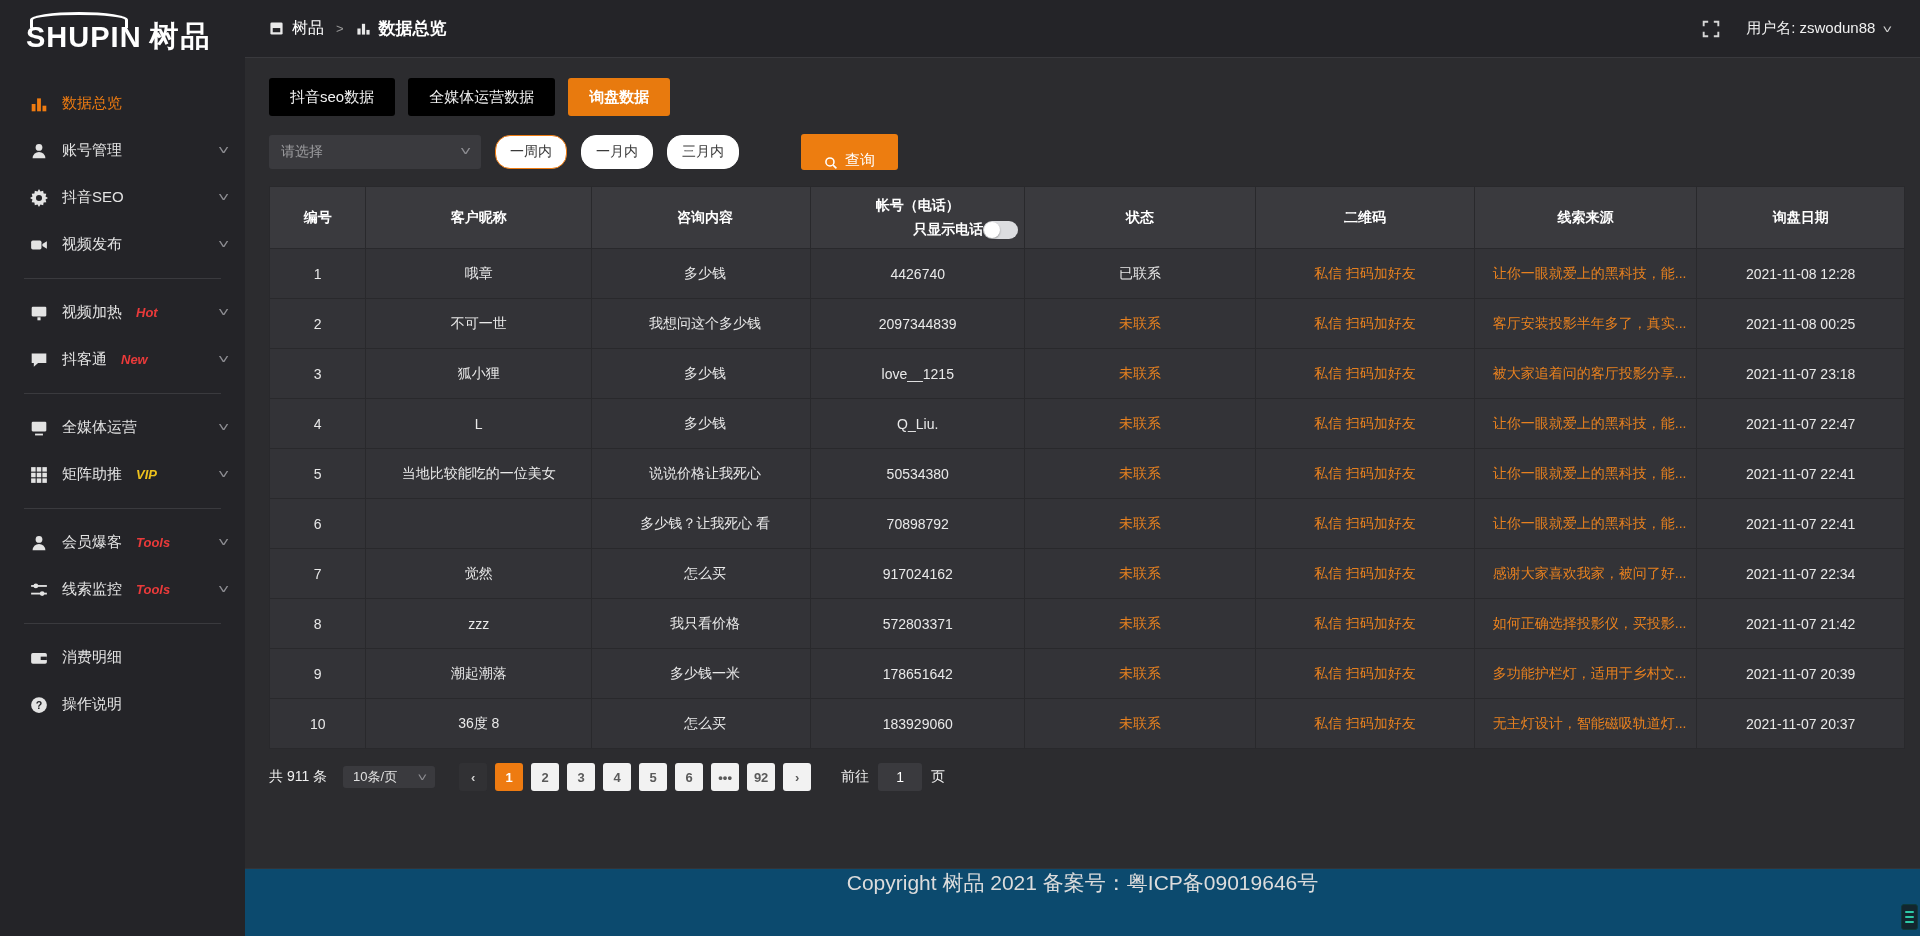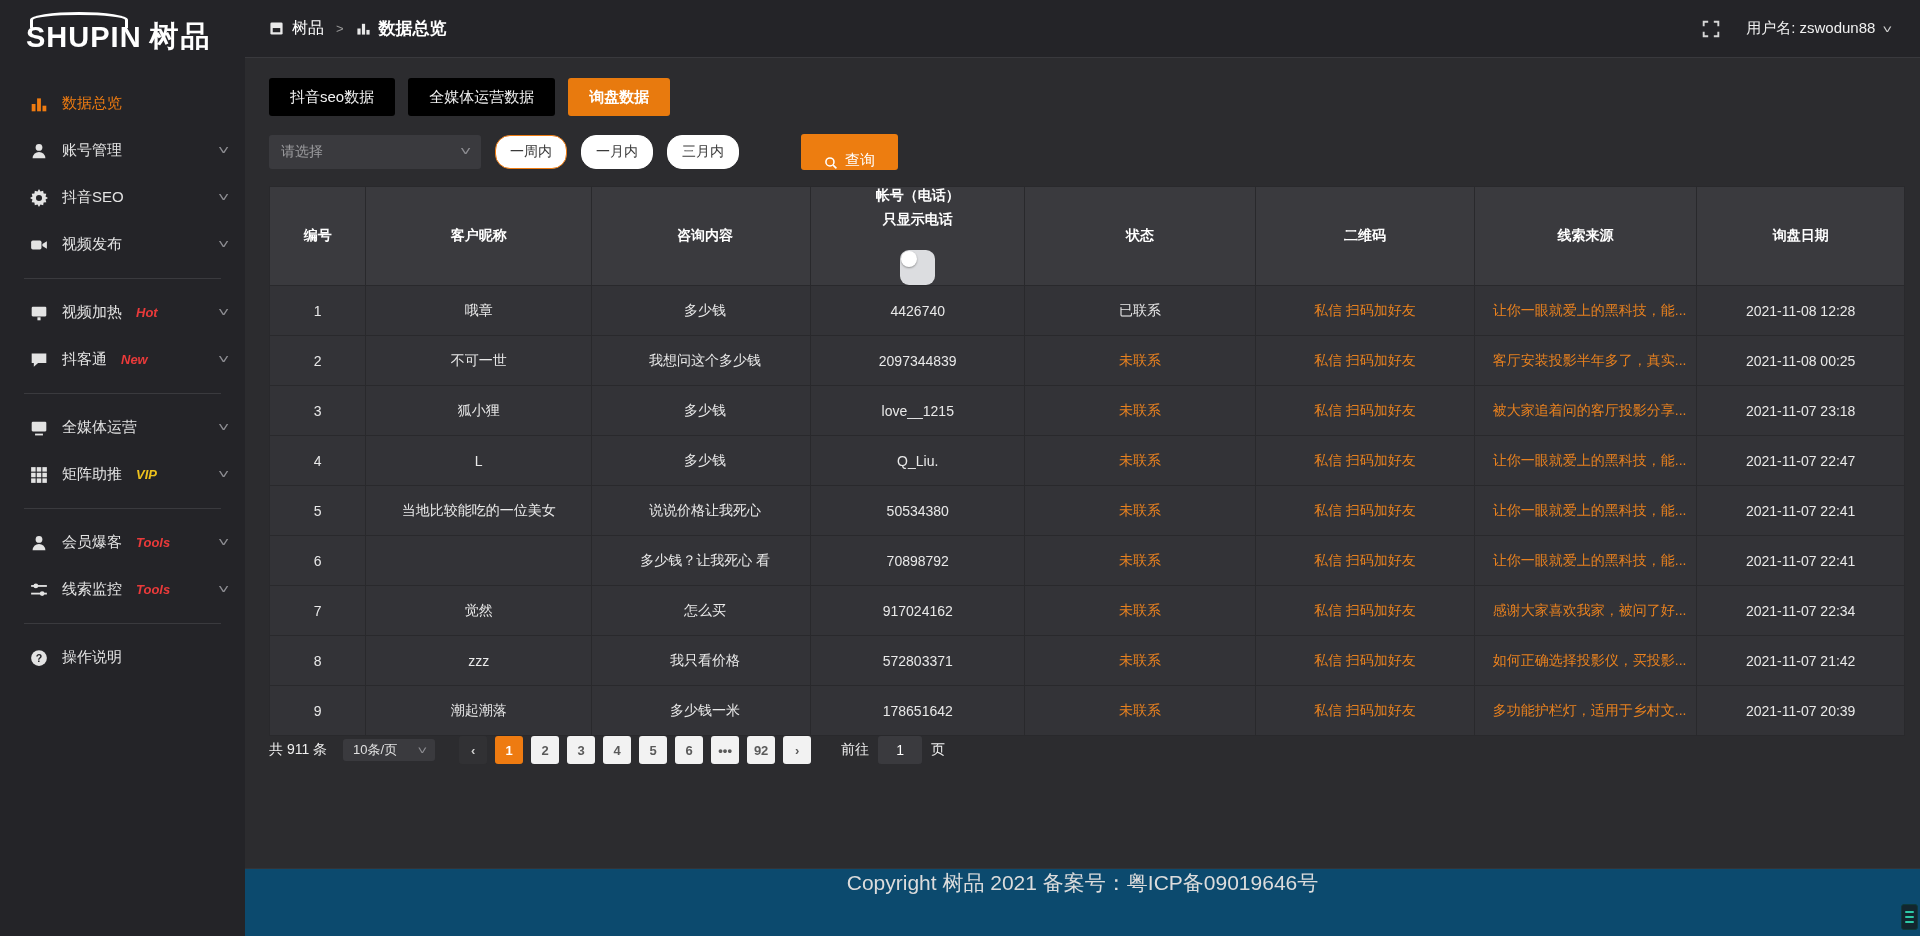--- a/index.html
+++ b/index.html
@@ -61,29 +61,29 @@
   .query-btn svg { width:14px; height:14px; }
 
   
   table { width:100%; border-collapse:collapse; font-size:14px; table-layout:fixed; }
   th { background:#3a3a3e; height:62px; font-weight:bold; color:#fff;
     border:1px solid #29292c; padding:0 6px; }
   td { background:#333337; height:50px; color:#e9e9e9; text-align:center;
     border:1px solid #29292c; padding:0 6px; overflow:hidden; white-space:nowrap; text-overflow:ellipsis; }
   .cell-left { text-align:center; padding-left:14px; }
   .orange-text { color:#e8811f; }
-  .hdr-sub { display:flex; align-items:center; justify-content:flex-start; gap:21px; margin-top:6px;
-    font-weight:bold; font-size:14px;flex-direction:column; }
+  .hdr-sub { display:flex; align-items:center; justify-content:flex-end; gap:0; margin-top:6px;
+    font-weight:bold; font-size:14px; }
   .toggle { width:35px; height:18px; background:#dcdde0; border-radius:9px; position:relative;
     cursor:pointer; flex:0 0 35px; }
   .toggle .knob { position:absolute; top:1px; left:1px; width:16px; height:16px; background:#fff;
     border-radius:50%; box-shadow:0 1px 2px rgba(0,0,0,.35); }
 
   
-  .pager { display:flex; align-items:center; font-size:14px; color:#f0f0f0; }
+  .pager { display:flex; align-items:center; margin-top:14px; font-size:14px; color:#f0f0f0; }
   .page-size { width:92px; height:22px; background:#3a3a3e; border-radius:3px; margin-left:16px;
     display:flex; align-items:center; padding:0 10px; font-size:13px; color:#e0e0e0; cursor:pointer; }
   .page-size .sel-caret { margin-left:auto; color:#8d8d92; font-size:11px; transform:scaleX(1.5); }
   .pg-btn { min-width:28px; height:28px; border:none; border-radius:3px; margin:0 4px;
     font-size:13px; font-weight:bold; cursor:pointer; font-family:inherit;
     background:#f2f2f2; color:#5a5a5a; }
   .pg-btn.prev { background:#313134; color:#cfcfcf; margin-left:24px; }
   .pg-btn.active { background:#ee7b11; color:#fff; }
   .goto-label { margin-left:26px; }
   .goto-input { width:44px; height:28px; margin:0 9px; background:#3a3a3e; border:none;
@@ -222,20 +222,29 @@
               <circle cx="5.2" cy="4.4" r="2.1"></circle>
               <rect x="1" y="10.4" width="14" height="1.6"></rect>
               <circle cx="10.8" cy="11.2" r="2.1"></circle>
             </svg>
           </span>
           <span>线索监控</span>
           <span class="nav-badge" style="color:#e93a3a">Tools</span>
           <span class="nav-chevron">˅</span>
         </div>
         <div class="nav-divider"></div>
+        <div class="nav-item">
+          <span class="nico">
+            <svg viewBox="0 0 16 16">
+              <rect x="1" y="3.5" width="14" height="9.5" rx="1.5" fill="currentColor"></rect>
+              <rect x="9.5" y="6.8" width="5.5" height="3" fill="#242428"></rect>
+            </svg>
+          </span>
+          <span>消费明细</span>
+        </div>
         <div class="nav-item">
           <span class="nico">
             <svg viewBox="0 0 16 16">
               <circle cx="8" cy="8" r="7" fill="currentColor"></circle>
               <text x="8" y="11.4" text-anchor="middle" font-size="9.5" font-weight="bold" fill="#242428">?</text>
             </svg>
           </span>
           <span>操作说明</span>
         </div>
       </nav>
@@ -417,20 +426,30 @@
             <tr>
               <td>9</td>
               <td>潮起潮落</td>
               <td class="cell-left">多少钱一米</td>
               <td>178651642</td>
               <td class="orange-text">未联系</td>
               <td class="orange-text">私信 扫码加好友</td>
               <td class="cell-left orange-text">多功能护栏灯，适用于乡村文...</td>
               <td>2021-11-07 20:39</td>
             </tr>
+            <tr>
+              <td>10</td>
+              <td>36度 8</td>
+              <td class="cell-left">怎么买</td>
+              <td>183929060</td>
+              <td class="orange-text">未联系</td>
+              <td class="orange-text">私信 扫码加好友</td>
+              <td class="cell-left orange-text">无主灯设计，智能磁吸轨道灯...</td>
+              <td>2021-11-07 20:37</td>
+            </tr>
           </tbody>
       </table>
 
       <div class="pager">
         <span>共 911 条</span>
         <div class="page-size">
           <span>10条/页</span>
           <span class="sel-caret">˅</span>
         </div>
         <button class="pg-btn prev">‹</button>

